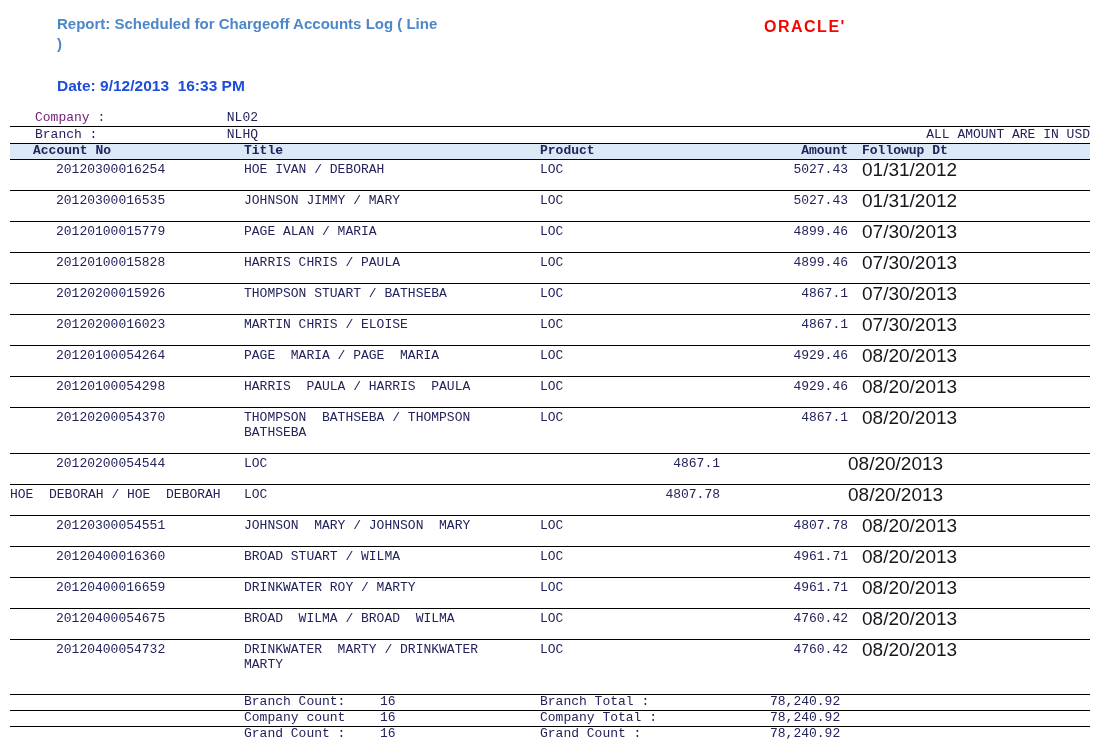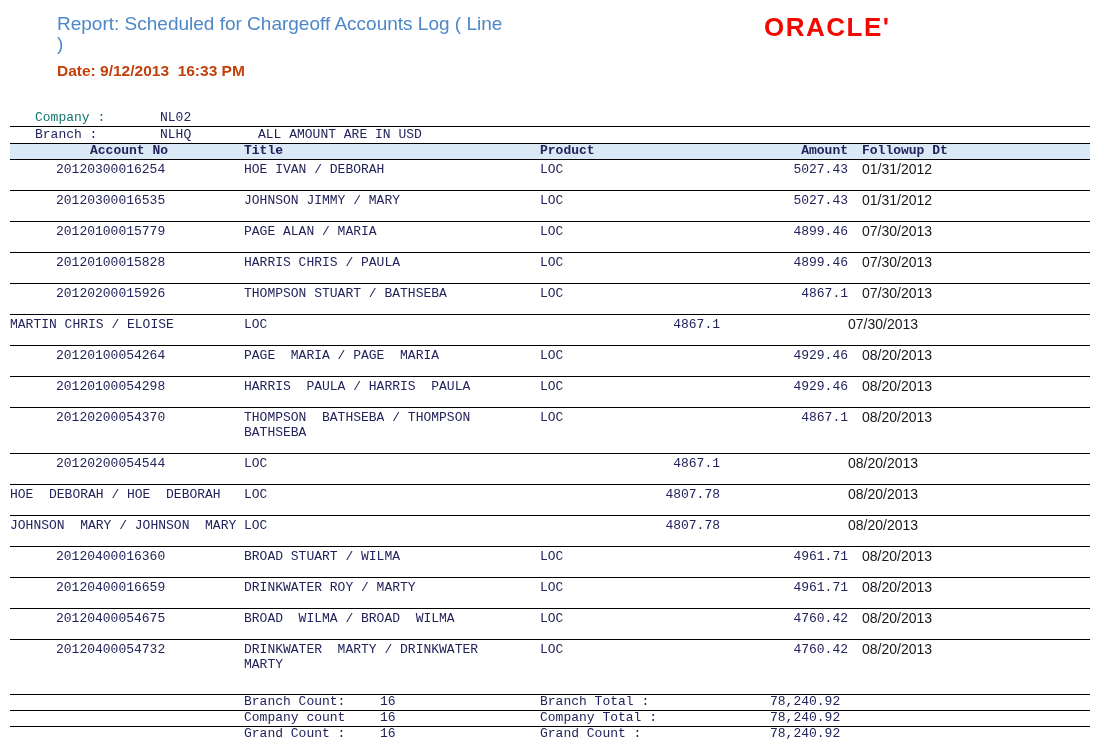--- a/index.html
+++ b/index.html
@@ -6,67 +6,67 @@
   body {
     width:1104px; height:746px; overflow:hidden;
     font-family:"Liberation Mono","DejaVu Sans Mono",monospace;
     -webkit-font-smoothing:antialiased;
   }
 
   
   .page-header { position:relative; height:110px; }
   .report-title {
     position:absolute; left:57px; top:14px; width:490px;
-    font-family:"Liberation Sans",sans-serif; font-weight:normal;
-    font-size:19px; line-height:20px; color:#4d87c8; white-space:pre-line;
+    font-family:"Liberation Sans",sans-serif; font-weight:bold;
+    font-size:15px; line-height:20px; color:#4d87c8; white-space:pre-line;
   }
   .report-date {
-    position:absolute; left:57px; top:62px;
+    position:absolute; left:57px; top:77px;
     font-family:"Liberation Sans",sans-serif; font-weight:bold;
-    font-size:15.5px; color:#c2410c; white-space:pre;
+    font-size:15.5px; color:#1d4ed8; white-space:pre;
   }
   .logo { position:absolute; left:764px; top:16px; }
   .logo-brand {
     display:block; font-family:"Liberation Sans",sans-serif; font-weight:bold;
-    font-size:26px; line-height:22px; letter-spacing:1.5px; color:#f20800;
+    font-size:16px; line-height:22px; letter-spacing:1.5px; color:#f20800;
   }
   .logo-sub {
     display:block; margin-left:20px; margin-top:1px;
     font-family:"Liberation Sans",sans-serif; font-size:15.5px; color:#2d5f9e;
   }
 
   
   .sheet { margin-left:10px; width:1080px; font-size:13px; color:#23235c; }
 
   .meta-row {
     display:grid; grid-template-columns:150px 98px auto;
     height:16px; line-height:15px; border-bottom:1px solid #000;
   }
   .meta-label { padding-left:25px; white-space:pre; }
-  .meta-label.company { color:#0f766e; }
-  .meta-value, .meta-note { white-space:pre; }
+  .meta-label.company { color:#701a75; }
+  .meta-value, .meta-note { white-space:pre;text-align:right; }
 
   .cols-header {
     display:grid; grid-template-columns:234px 296px 180px 128px 14px auto;
     background:#dbe8f6; font-weight:bold;
     height:15px; line-height:14px; border-bottom:1px solid #000;
   }
-  .cols-header .col-account { padding-left:4px;text-align:center; }
+  .cols-header .col-account { padding-left:23px; }
   .col-amount { text-align:right; }
 
   .row {
     display:grid; grid-template-columns:234px 296px 180px 128px 14px auto;
     padding:2px 0 13px 0; border-bottom:1px solid #000;
   }
   .row:last-child { border-bottom:none; }
   .cell-account { padding-left:46px; }
   .cell-title { white-space:pre-wrap; line-height:15px; }
   .cell-amount { text-align:right; }
   .cell-followup {
-    font-family:"Liberation Sans",sans-serif; font-size:14px;
+    font-family:"Liberation Sans",sans-serif; font-size:19px;
     color:#16161c; line-height:15px;
   }
 
   .summary { border-top:1px solid #000;margin-top:9px; }
   .summary-row {
     display:grid; grid-template-columns:234px 136px 160px 230px auto;
     height:15px; line-height:14px; border-bottom:1px solid #000;
   }
   .summary-row:last-child { border-bottom:none; }
   .summary-row span { white-space:pre; }
@@ -146,20 +146,21 @@
   <div class="row">
     <span class="cell-account">20120200015926</span>
     <span class="cell-title">THOMPSON STUART / BATHSEBA</span>
     <span class="cell-product">LOC</span>
     <span class="cell-amount">4867.1</span>
     <span></span>
     <span class="cell-followup">07/30/2013</span>
   </div>
 
   <div class="row">
+    <span class="cell-account">20120200016023</span>
     <span class="cell-title">MARTIN CHRIS / ELOISE</span>
     <span class="cell-product">LOC</span>
     <span class="cell-amount">4867.1</span>
     <span></span>
     <span class="cell-followup">07/30/2013</span>
   </div>
 
   <div class="row">
     <span class="cell-account">20120100054264</span>
     <span class="cell-title">PAGE  MARIA / PAGE  MARIA</span>
@@ -198,20 +199,21 @@
 
   <div class="row">
     <span class="cell-title">HOE  DEBORAH / HOE  DEBORAH</span>
     <span class="cell-product">LOC</span>
     <span class="cell-amount">4807.78</span>
     <span></span>
     <span class="cell-followup">08/20/2013</span>
   </div>
 
   <div class="row">
+    <span class="cell-account">20120300054551</span>
     <span class="cell-title">JOHNSON  MARY / JOHNSON  MARY</span>
     <span class="cell-product">LOC</span>
     <span class="cell-amount">4807.78</span>
     <span></span>
     <span class="cell-followup">08/20/2013</span>
   </div>
 
   <div class="row">
     <span class="cell-account">20120400016360</span>
     <span class="cell-title">BROAD STUART / WILMA</span>

